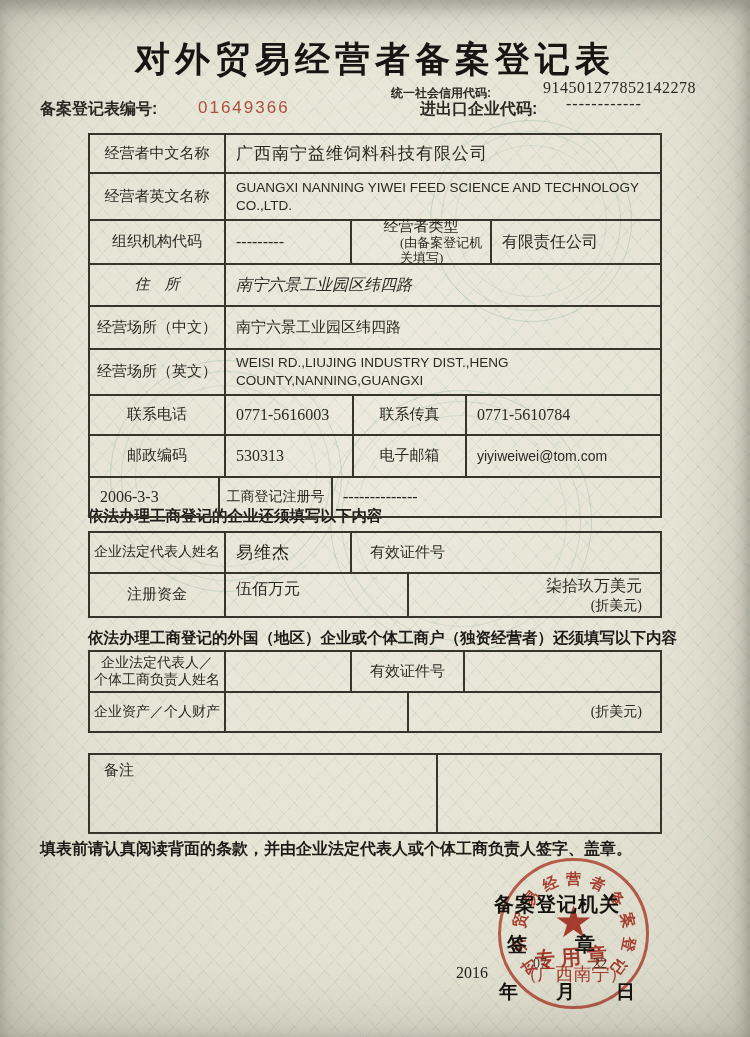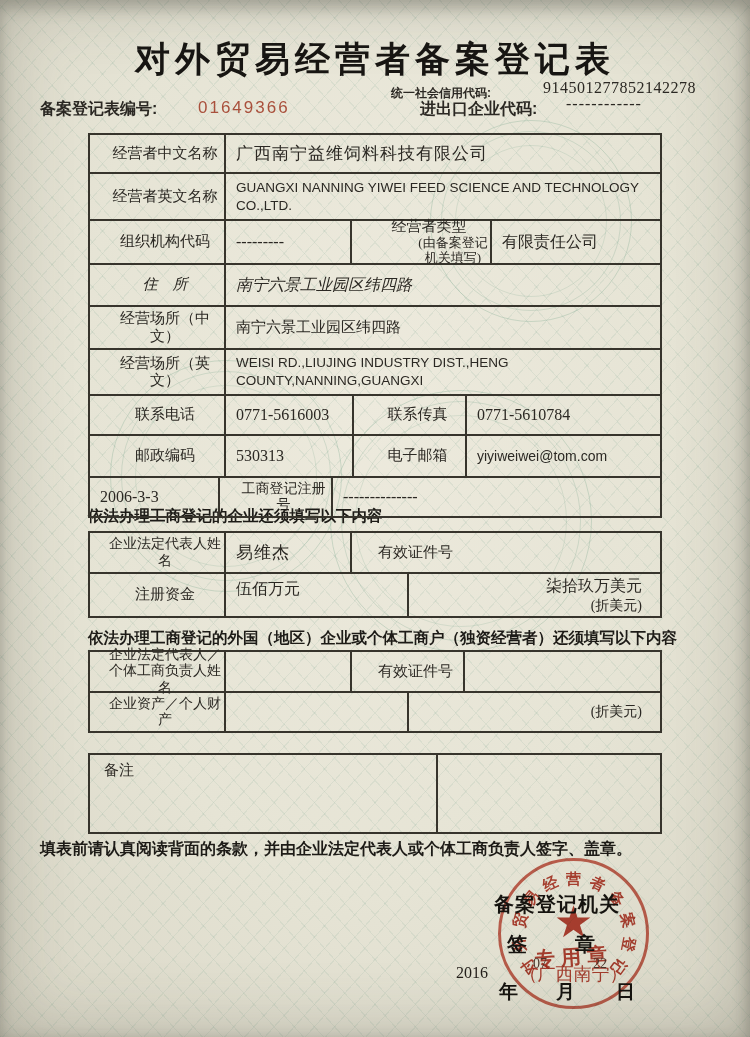--- a/index.html
+++ b/index.html
@@ -27,21 +27,21 @@
   .formno-value{left:198px;top:98px;font-family:"Liberation Sans","DejaVu Sans",sans-serif;
     font-size:17px;letter-spacing:2px;color:#a9503c;}
   .iecode-label{left:420px;top:99px;}
   .iecode-value{left:566px;top:95px;font-size:16px;letter-spacing:1px;}
 
   .tbl{position:absolute;left:88px;width:574px;border:2px solid #37342c;box-sizing:border-box;z-index:2;}
   .tr{display:flex;border-top:2px solid #37342c;}
   .tr:first-child{border-top:none;}
   .td{border-left:2px solid #37342c;box-sizing:border-box;display:flex;align-items:center;}
   .td:first-child{border-left:none;}
-  .lbl{justify-content:center;text-align:center;font-size:15px;line-height:1.15;flex-direction:column;padding-left:16px;}
+  .lbl{justify-content:center;font-size:15px;line-height:1.15;flex-direction:column;}
   .val{padding:3px 10px;font-size:16px;}
   .w1{width:134px;flex:none;}
   .w2{width:128px;flex:none;}
   .w3{width:113px;flex:none;}
   .w2b{width:126px;flex:none;}
   .w3b{width:140px;flex:none;}
   .wmid{width:183px;flex:none;}
   .grow{flex:1;}
   .cn-big{font-size:17px;letter-spacing:1px;}
   .en{font-family:"Liberation Sans","DejaVu Sans",sans-serif;font-size:13.5px;line-height:1.3;}

